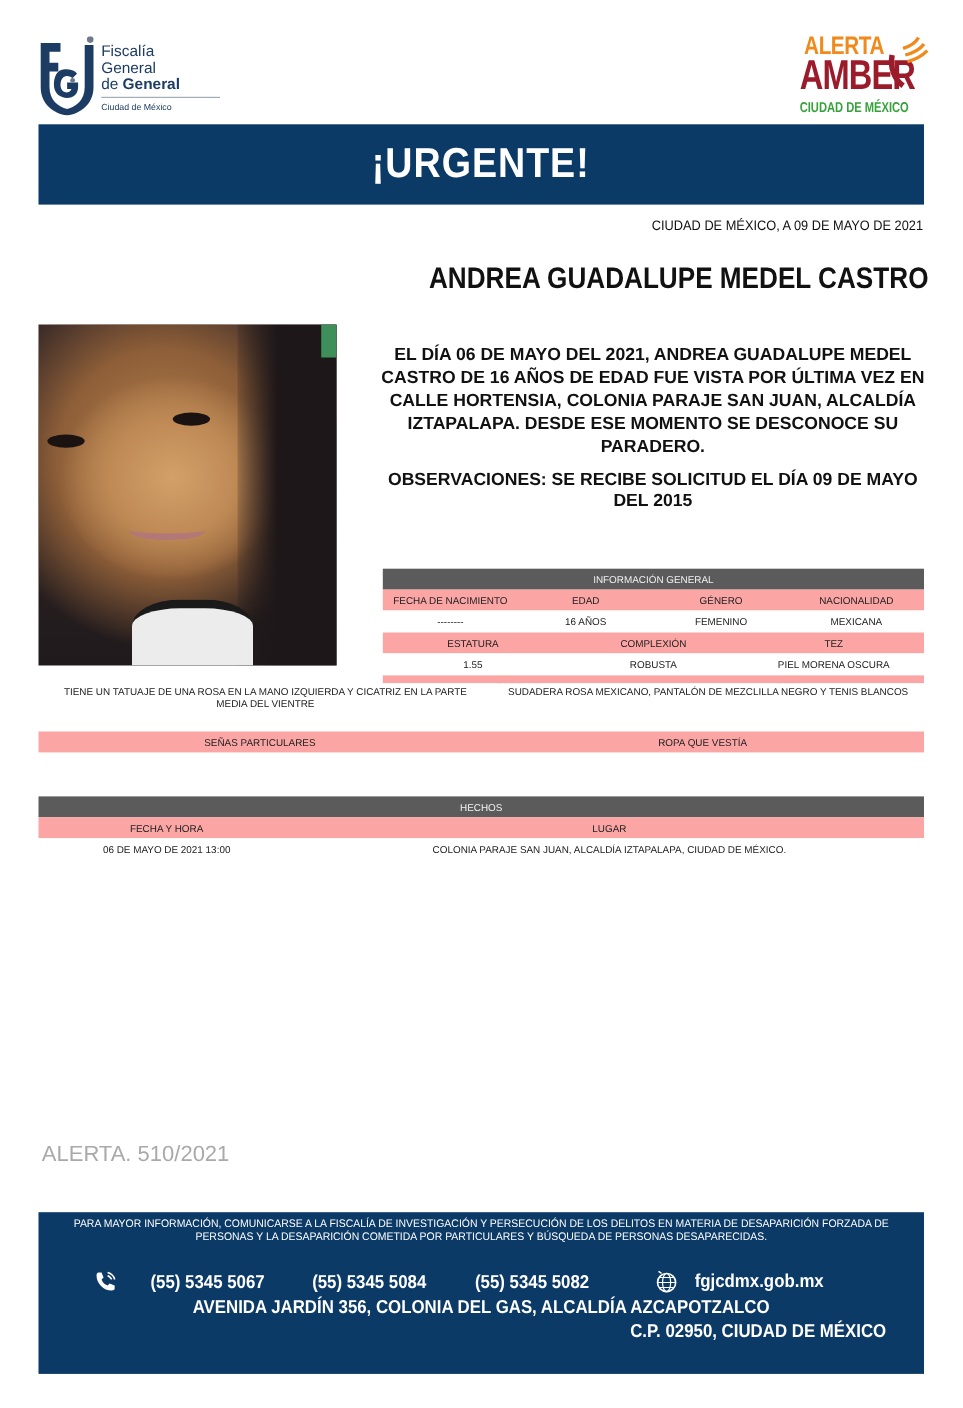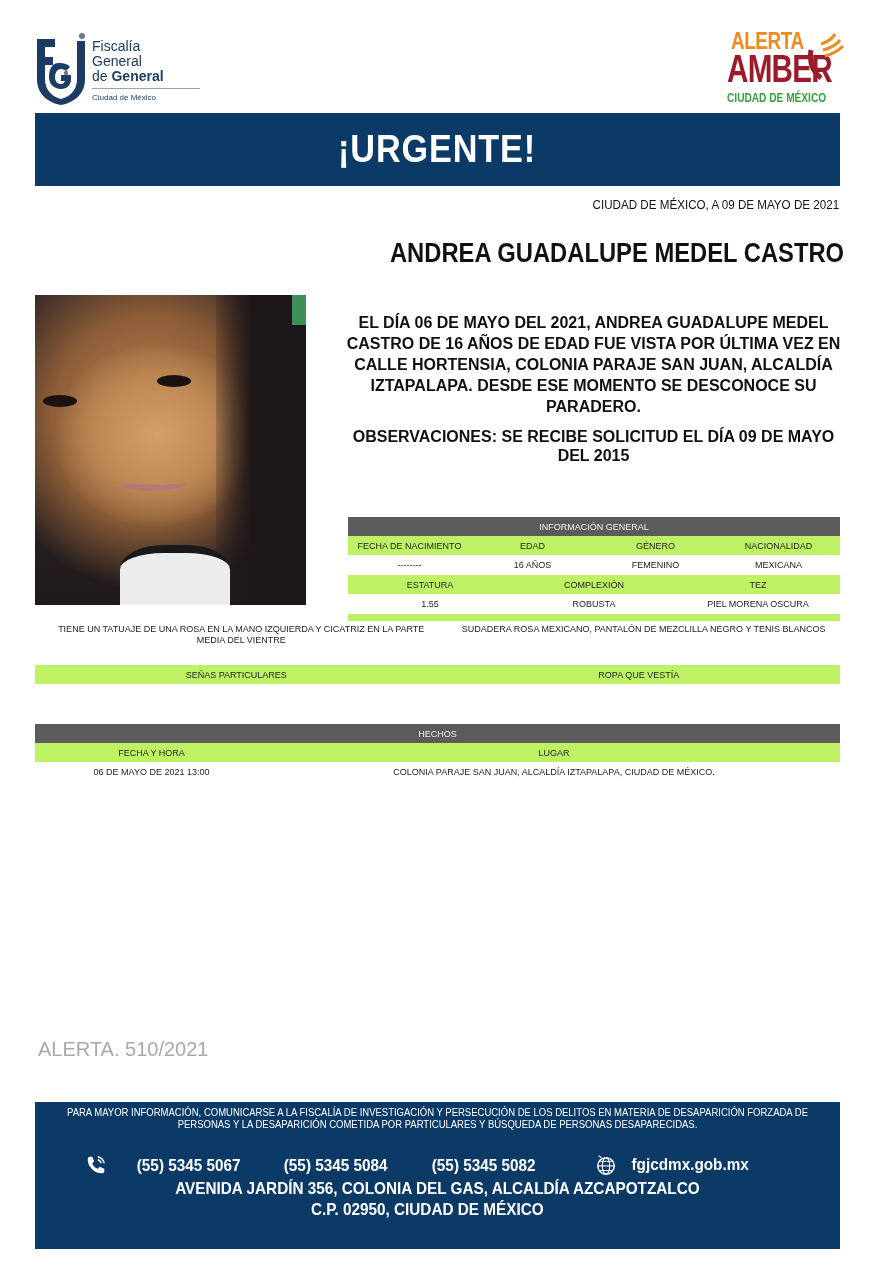--- a/index.html
+++ b/index.html
@@ -46,42 +46,42 @@
 
   
   .desc { left: 345px; width: 497px; top: 312px; text-align: center; font-size: 16px; font-weight: bold; line-height: 21px; color: #111; }
   .obs { left: 345px; width: 497px; top: 427px; text-align: center; font-size: 16px; font-weight: bold; line-height: 19px; color: #111; }
 
   
   .tbl { font-size: 9px; color: #222; text-transform: uppercase; }
   .row { display: flex; width: 100%; }
   .row > div { flex: 1; text-align: center; display: flex; align-items: center; justify-content: center; }
   .hdr-dark { background: #5b5b5b; color: #f1f1f1; height: 19px; }
-  .hdr-light { background: #bef264; color: #222; height: 19px; }
+  .hdr-light { background: #fca5a5; color: #222; height: 19px; }
   .val { background: #fff; height: 20px; }
 
   .info { left: 348px; top: 485px; width: 492px; margin-top: 32px; }
   .info .c4 > div { flex: 1; }
 
   .senas { left: 35px; top: 621px; width: 805px; }
   .senas .val2 { height: 44px; align-items: flex-start !important; padding-top: 3px; line-height: 11px; }
 
   .hechos { left: 35px; top: 698px; width: 805px; margin-top: 26px; }
   .hechos .c-fecha { flex: 0 0 233px !important; }
 
   .alert-num { left: 38px; top: 1038px; font-size: 20px; color: #a9a9a9; }
 
   
   .footer { left: 35px; top: 1102px; width: 805px; height: 147px; background: #0b3a67; color: #fff; }
   .footer .info-txt { position: absolute; left: 0; width: 805px; top: 5px; text-align: center; font-size: 10px; line-height: 12px; transform: scaleX(0.95); }
   .footer .phones { position: absolute; left: 50px; top: 52px; display: flex; align-items: flex-end; gap: 32px; font-size: 17px; font-weight: bold; }
   .footer .phones .icon { width: 22px; height: 22px; margin-right: -8px; }
   .footer .web { position: absolute; left: 560px; top: 52px; display: flex; align-items: center; gap: 8px; font-size: 17px; font-weight: bold; }
   .footer .addr1 { position: absolute; left: 0; width: 805px; top: 77px; text-align: center; font-size: 17px; font-weight: bold; }
-  .footer .addr2 { position: absolute; left: 0; width: 784px; top: 98px; text-align: center; font-size: 17px; font-weight: bold; }
+  .footer .addr2 { position: absolute; left: 0; width: 784px; top: 98px; text-align: right; font-size: 17px; font-weight: bold; }
   .footer .sq { display: inline-block; transform: scaleX(0.9); }
 </style>
 </head>
 <body>
 
 <div class="abs fgj-logo">
   <svg class="fgj-mark" viewBox="0 0 52 72">
     <path d="M2 6 H20 V14 H10 V24 H18 V32 H10 V46 C10 58 18 64 26 66 C34 64 42 58 42 46 V8 H50 V46 C50 62 38 70 26 72 C14 70 2 62 2 46 Z" fill="#1c3c63"></path>
     <path d="M24 30 C16 30 14 38 14 44 C14 52 20 56 26 56 C32 56 36 52 36 46 V42 H26 V48 H30 C29 50 28 51 26 51 C22 51 20 48 20 44 C20 40 22 36 26 36 C28 36 30 37 31 38 L35 34 C33 31 29 30 24 30 Z" fill="#1c3c63"></path>
     <circle cx="47" cy="3" r="3" fill="#6c7a8a"></circle>

